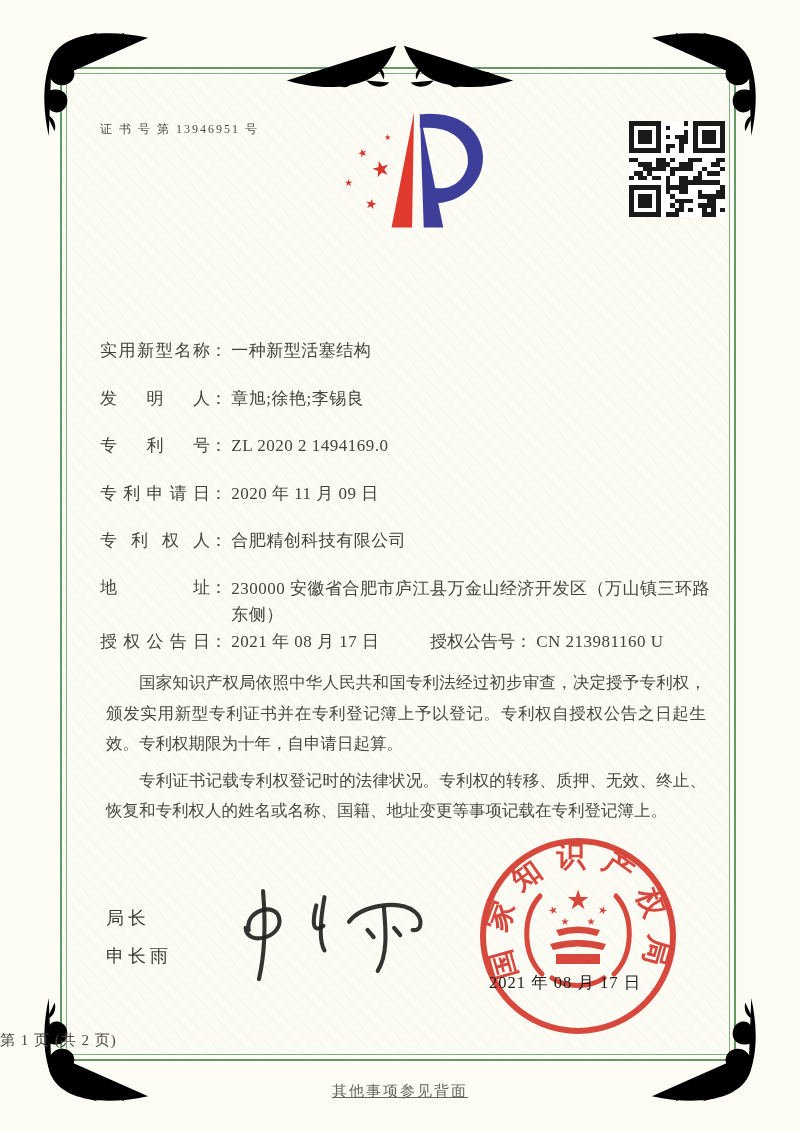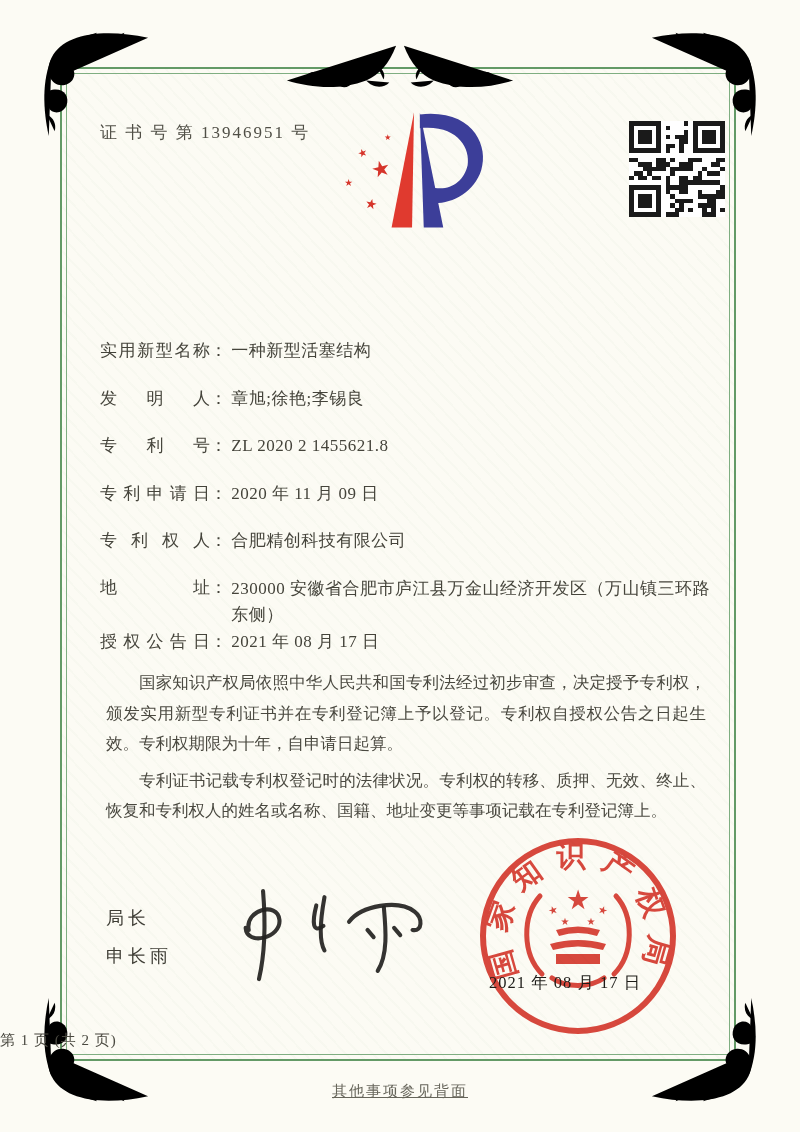--- a/index.html
+++ b/index.html
@@ -15,21 +15,21 @@
     border:2px solid #639a66;box-sizing:border-box;
     background:
       repeating-linear-gradient(47deg, rgba(150,185,145,0.045) 0 2px, transparent 2px 10px);
   }
   .frame-inner{
     position:absolute;left:4px;top:4px;right:4px;bottom:4px;
     border:1px solid #7fae81;
   }
   .orn{position:absolute;pointer-events:none;}
   
-  .cert-no{position:absolute;left:100px;top:121px;font-size:17px;letter-spacing:2px;color:#504f46;}
+  .cert-no{position:absolute;left:100px;top:121px;font-size:12px;letter-spacing:2px;color:#504f46;}
   .logo{position:absolute;left:336px;top:108px;width:156px;height:128px;}
   .qr{position:absolute;left:629px;top:121px;width:96px;height:96px;}
   .title{
     position:absolute;left:0;top:236px;width:100%;text-align:center;
     font-size:40px;font-weight:700;letter-spacing:0.30em;text-indent:0.30em;color:#31302a;
   }
   
   .row{position:absolute;left:100px;font-size:17px;white-space:nowrap;color:#45443b;}
   .flabel{display:inline-block;width:110px;text-align:justify;text-align-last:justify;vertical-align:top;}
   .fvalue{letter-spacing:0.5px;}
@@ -258,37 +258,41 @@
   <div class="row r1">
     <span class="flabel">实用新型名称</span><span>：</span>
     <span class="fvalue">一种新型活塞结构</span>
   </div>
   <div class="row r2">
     <span class="flabel">发明人</span><span>：</span>
     <span class="fvalue">章旭;徐艳;李锡良</span>
   </div>
   <div class="row r3">
     <span class="flabel">专利号</span><span>：</span>
-    <span class="fvalue">ZL 2020 2 1455621.8</span>
+    <span class="fvalue">ZL 2020 2 1494169.0</span>
   </div>
   <div class="row r4">
     <span class="flabel">专利申请日</span><span>：</span>
     <span class="fvalue">2020 年 11 月 09 日</span>
   </div>
   <div class="row r5">
     <span class="flabel">专利权人</span><span>：</span>
     <span class="fvalue">合肥精创科技有限公司</span>
   </div>
   <div class="row r6">
     <span class="flabel">地址</span><span>：</span>
     <span class="fvalue wrap">230000 安徽省合肥市庐江县万金山经济开发区（万山镇三环路东侧）</span>
   </div>
   <div class="row rgrant">
     <span class="flabel">授权公告日</span><span>：</span>
     <span class="fvalue">2021 年 08 月 17 日</span>
+    <span class="grant2">
+      <span>授权公告号</span><span>：</span>
+      <span class="fvalue">CN 213981160 U</span>
+    </span>
   </div>
 
   <div class="body-text">
     <p>国家知识产权局依照中华人民共和国专利法经过初步审查，决定授予专利权，颁发实用新型专利证书并在专利登记簿上予以登记。专利权自授权公告之日起生效。专利权期限为十年，自申请日起算。</p>
     <p>专利证书记载专利权登记时的法律状况。专利权的转移、质押、无效、终止、恢复和专利权人的姓名或名称、国籍、地址变更等事项记载在专利登记簿上。</p>
   </div>
 
   <div class="sig-title">局长</div>
   <div class="sig-name">申长雨</div>
   <svg class="sig-svg" viewBox="0 0 210 100">

